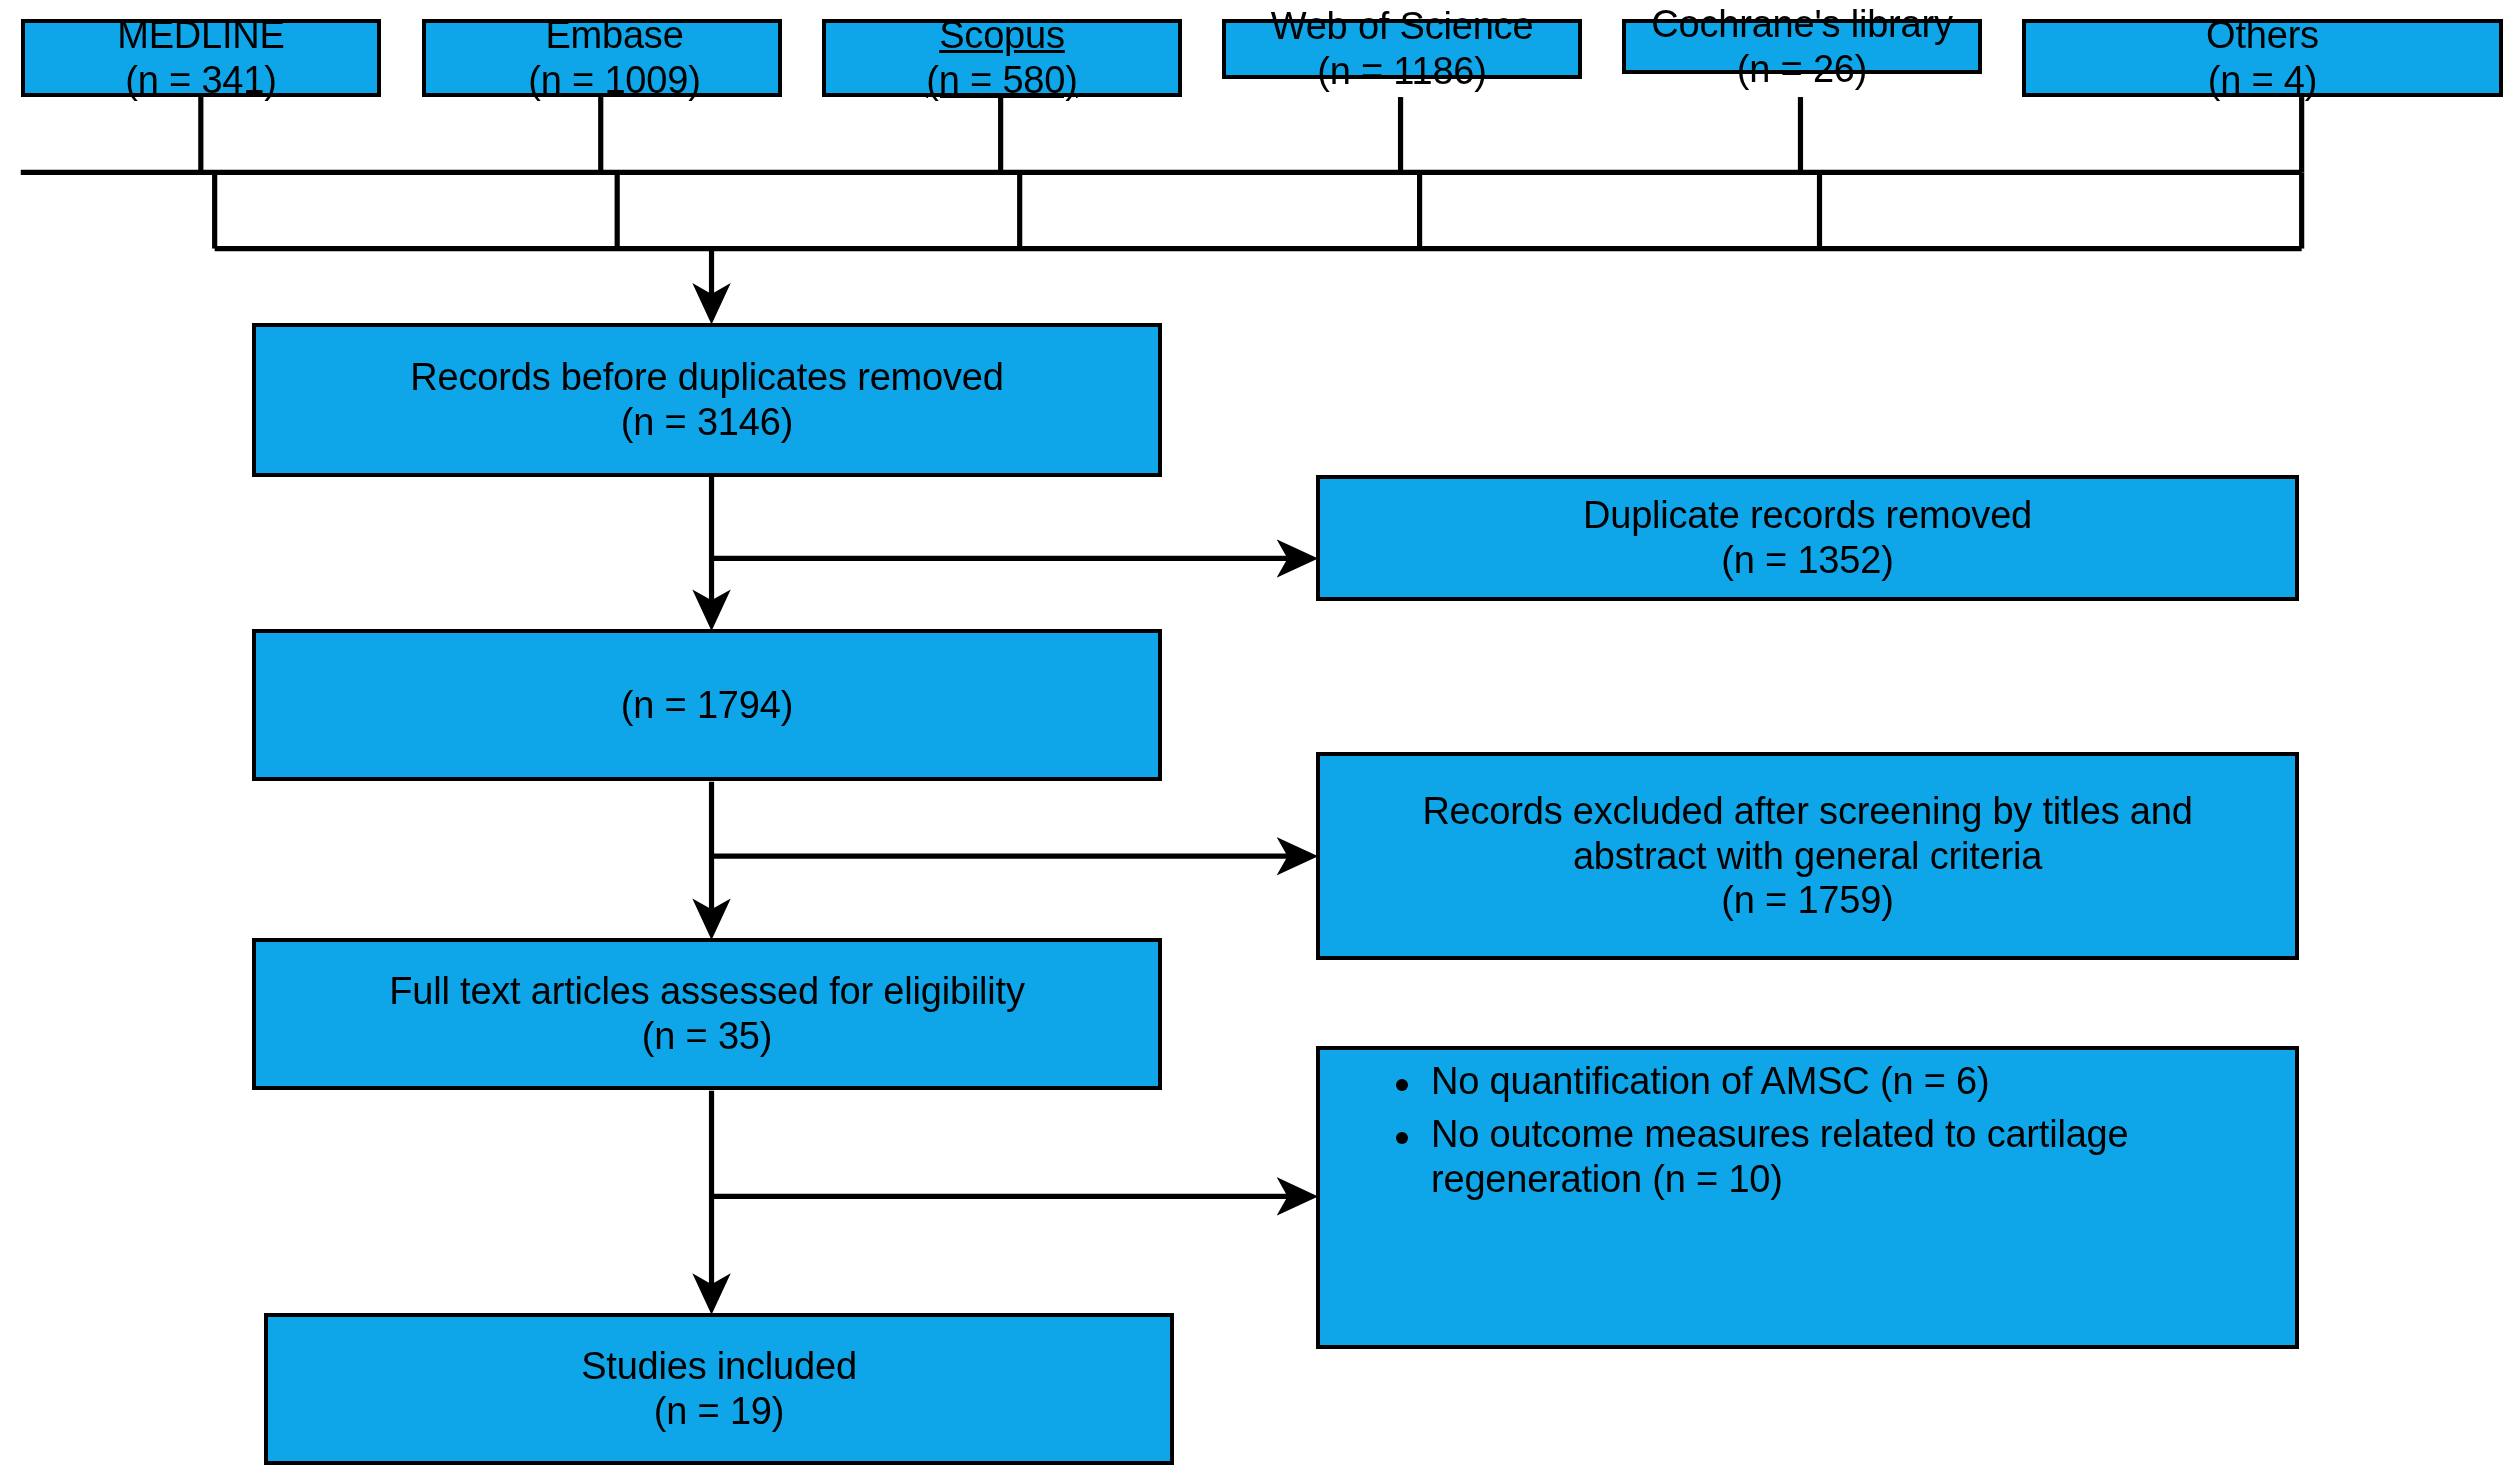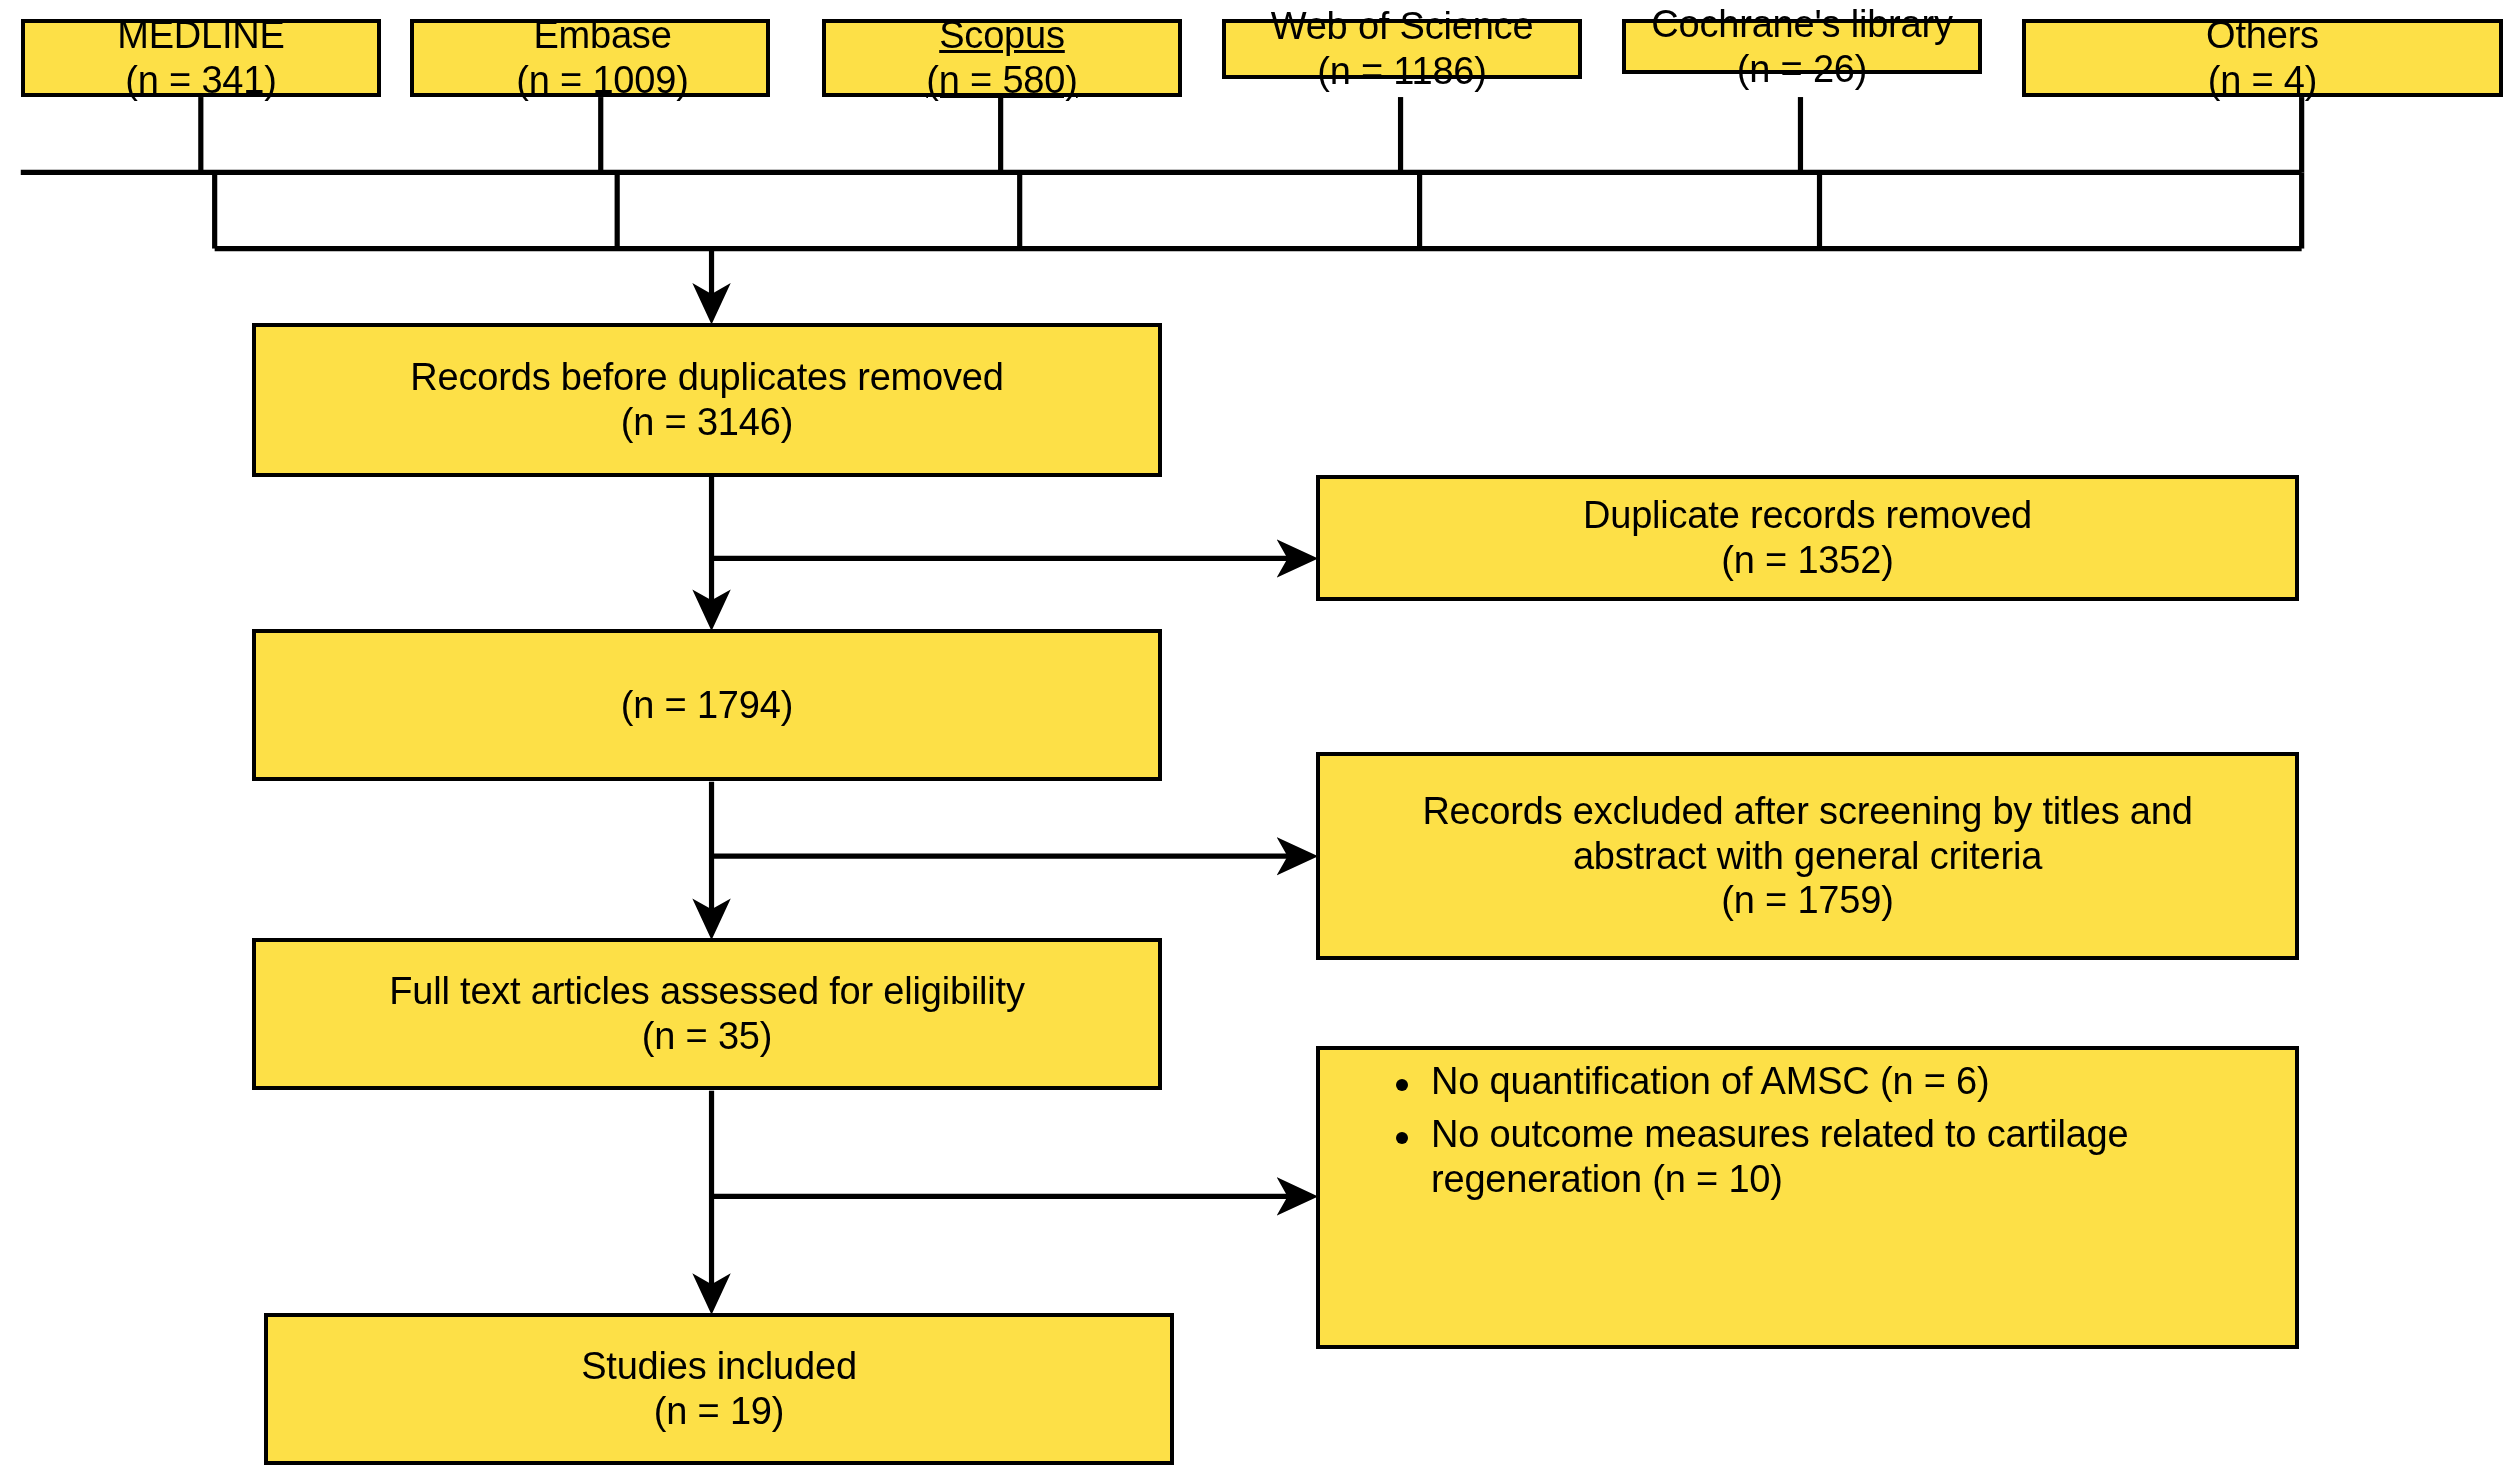--- a/index.html
+++ b/index.html
@@ -22,21 +22,21 @@
     position: absolute;
     inset: 0;
     width: 2512px;
     height: 1483px;
     display: block;
   }
   .box {
     position: absolute;
     box-sizing: border-box;
     border: 4.3px solid #000000;
-    background: #fde047;
+    background: #0ea5e9;
     display: flex;
     flex-direction: column;
     align-items: center;
     justify-content: center;
     text-align: center;
     color: #000000;
     font-family: "Liberation Sans", sans-serif;
     font-size: 38px;
     line-height: 1.18;
     letter-spacing: -0.2px;
@@ -123,21 +123,21 @@
       <path d="M822,1260 L822,1508" marker-end="url(#arrow)"></path>
       <path d="M822,1382 L1512,1382" marker-end="url(#arrow)"></path>
     </g>
   </svg>
 
   <div class="box" style="left:21px; top:19px; width:360px; height:78px;">
     <span class="line">MEDLINE</span>
     <span class="line">(n = 341)</span>
   </div>
 
-  <div class="box" style="left:410px; top:19px; width:360px; height:78px;padding-left:25px;">
+  <div class="box" style="left:422px; top:19px; width:360px; height:78px;padding-left:25px;">
     <span class="line">Embase</span>
     <span class="line">(n = 1009)</span>
   </div>
 
   <div class="box" style="left:822px; top:19px; width:360px; height:78px;text-decoration:underline;">
     <span class="line">Scopus</span>
     <span class="line">(n = 580)</span>
   </div>
 
   <div class="box" style="left:1222px; top:19px; width:360px; height:60px;">

